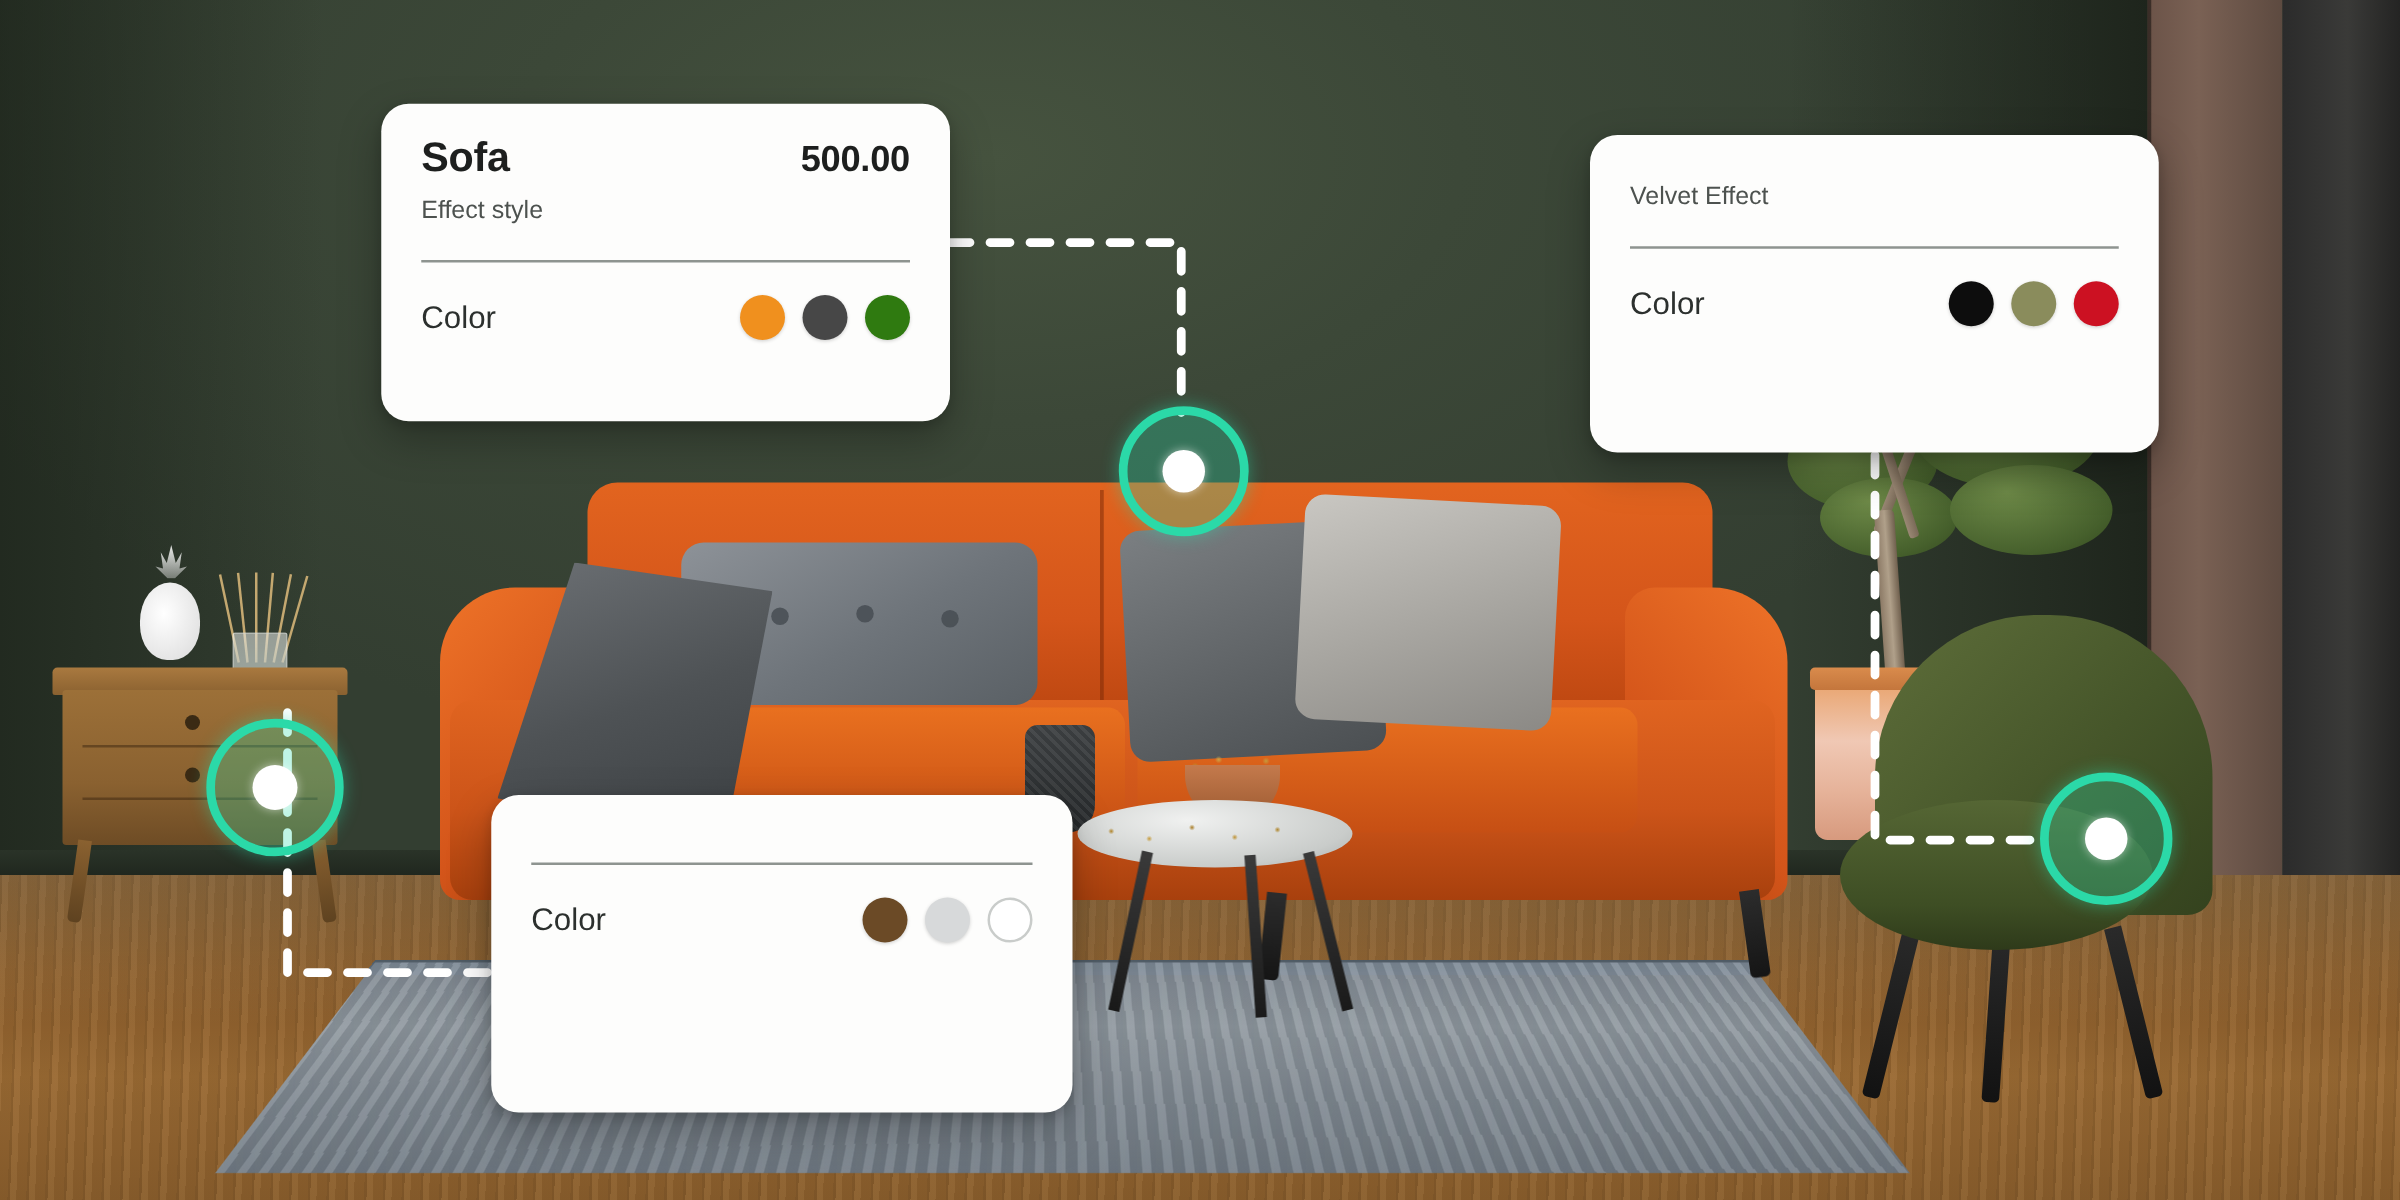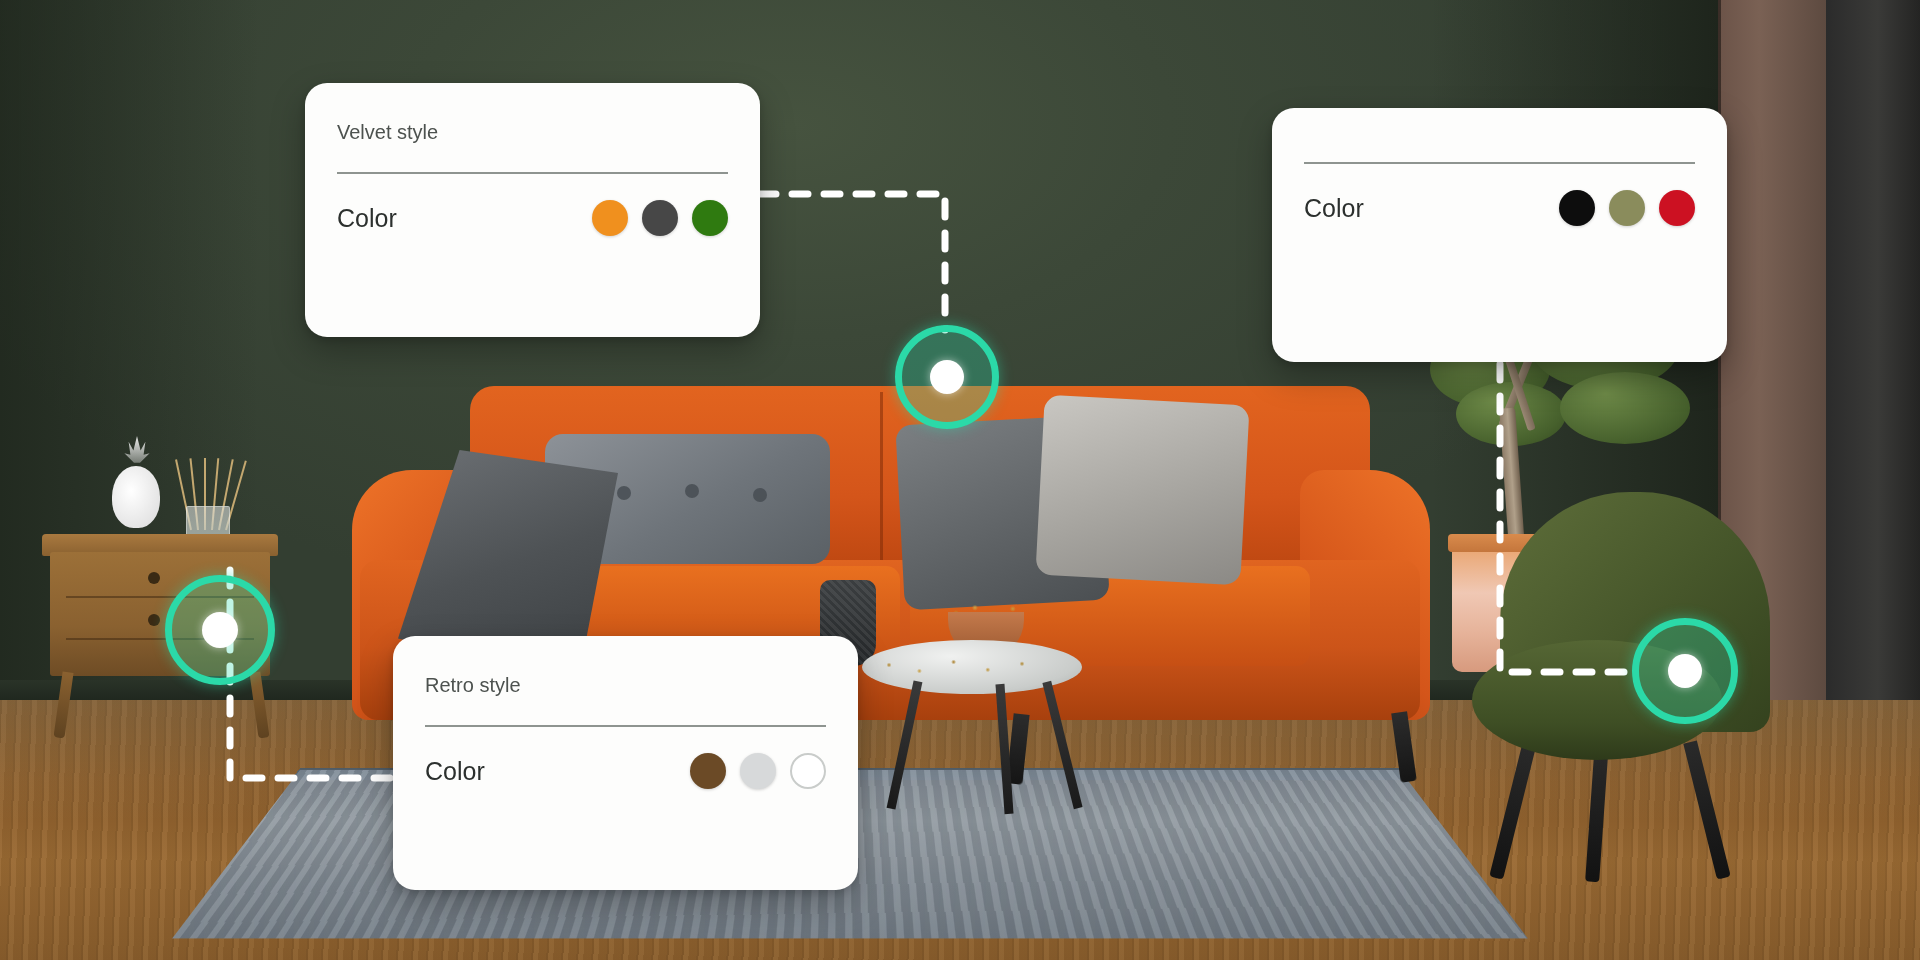--- a/index.html
+++ b/index.html
@@ -464,46 +464,50 @@
     <div class="ring"></div>
     <div class="dot" style="width:36px; height:36px;"></div>
   </div>
 
   <div class="hotspot" id="hotspot-chair" style="left:1632px; top:618px; width:106px; height:106px;">
     <div class="ring"></div>
     <div class="dot" style="width:34px; height:34px;"></div>
   </div>
 
   <div class="card" id="card-sofa" style="left:305px; top:83px; width:455px; height:254px;">
-    <div class="card-sub">Velvet style</div>
+    <div class="card-head">
+      <div class="card-title">Sofa</div>
+      <div class="card-price">500.00</div>
+    </div>
+    <div class="card-sub">Effect style</div>
     <div class="card-rule"></div>
     <div class="card-foot">
       <div class="card-colorlabel">Color</div>
       <div class="swatches">
         <div class="swatch" style="background: rgb(240, 144, 30);"></div>
         <div class="swatch" style="background: rgb(71, 71, 71);"></div>
         <div class="swatch" style="background: rgb(47, 122, 16);"></div>
       </div>
     </div>
   </div>
 
   <div class="card" id="card-chair" style="left:1272px; top:108px; width:455px; height:254px;">
+    <div class="card-sub">Velvet Effect</div>
     <div class="card-rule"></div>
     <div class="card-foot">
       <div class="card-colorlabel">Color</div>
       <div class="swatches">
         <div class="swatch" style="background: rgb(13, 13, 13);"></div>
         <div class="swatch" style="background: rgb(138, 140, 92);"></div>
         <div class="swatch" style="background: rgb(204, 17, 34);"></div>
       </div>
     </div>
   </div>
 
   <div class="card" id="card-oslo" style="left:393px; top:636px; width:465px; height:254px;">
-    <div class="card-sub">Retro style</div>
     <div class="card-rule"></div>
     <div class="card-foot">
       <div class="card-colorlabel">Color</div>
       <div class="swatches">
         <div class="swatch" style="background: rgb(107, 74, 38);"></div>
         <div class="swatch" style="background: rgb(215, 217, 218);"></div>
         <div class="swatch outlined" style="background: rgb(255, 255, 255);"></div>
       </div>
     </div>
   </div>

